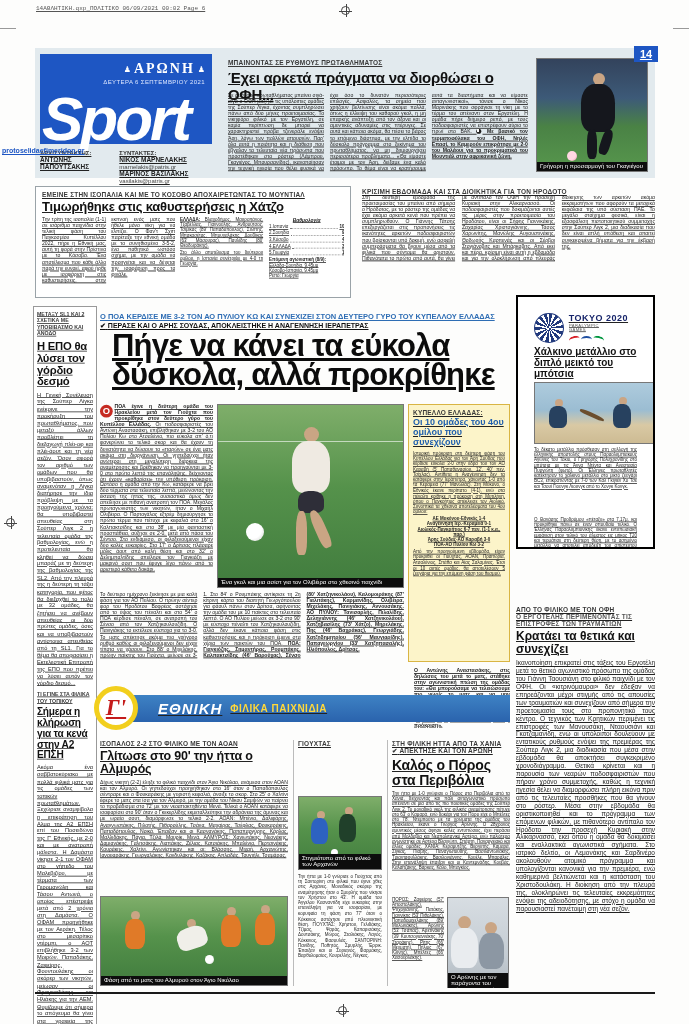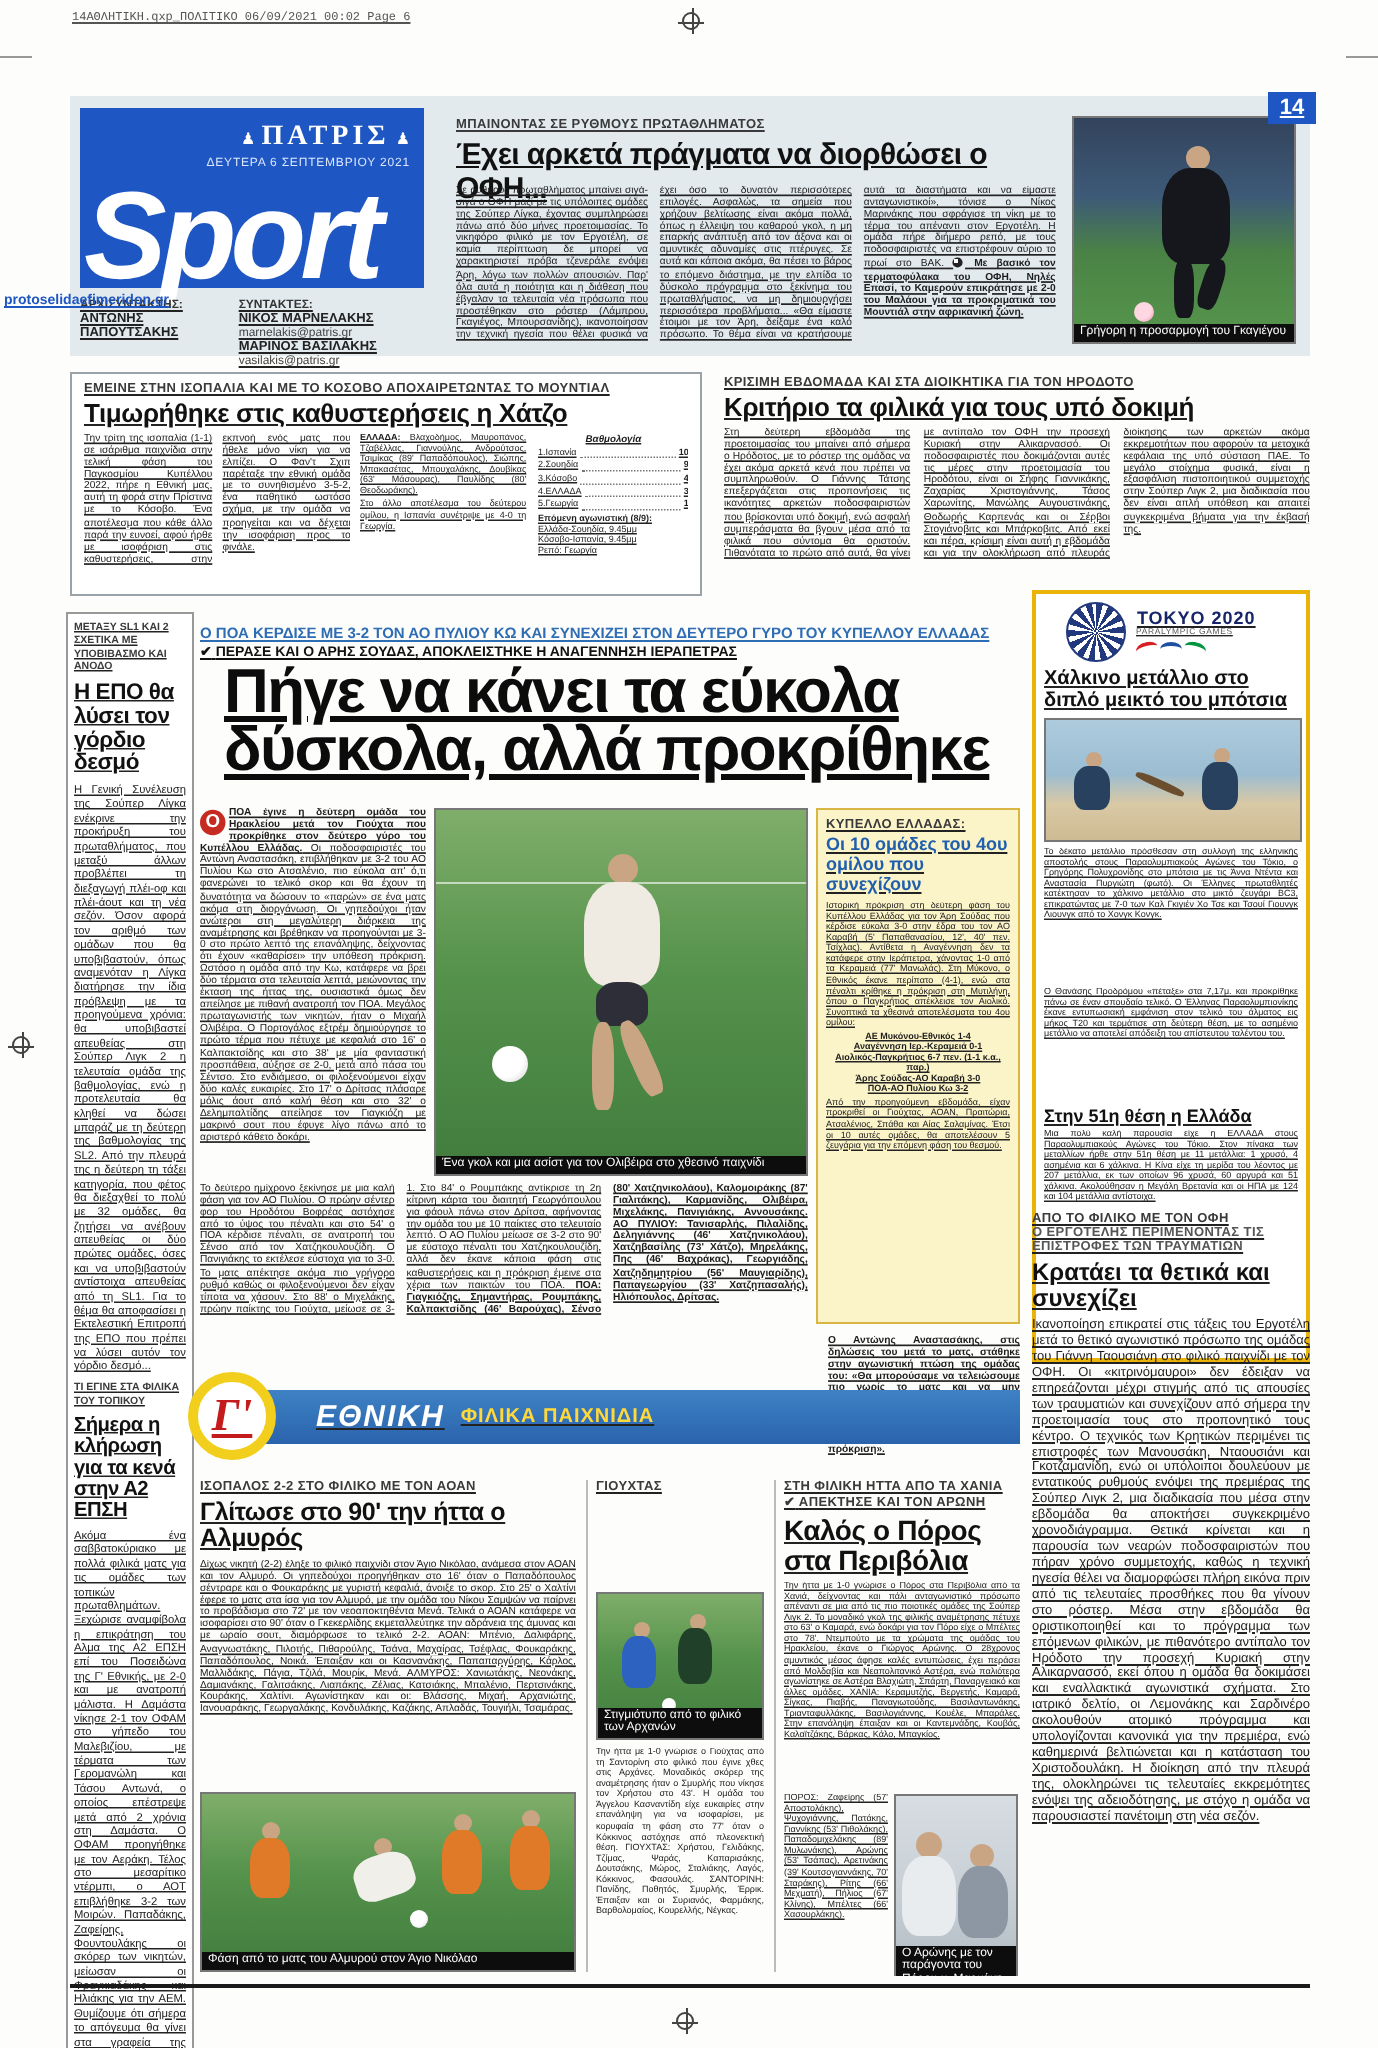--- a/index.html
+++ b/index.html
@@ -76,21 +76,21 @@
   
   .vline { width:1px; background:#bbb; top:740px; height:246px; }
   .art h4 { font-size:12.5px; font-weight:bold; line-height:1.05; letter-spacing:-.2px; color:#111; margin:3px 0 4px; }
   .a1 { left:100px; top:740px; width:188px; height:248px; }
   .a2 { left:298px; top:740px; width:84px; height:248px; }
   .a2 h4 { font-size:11.5px; }
   .a3 { left:392px; top:740px; width:118px; height:248px; }
   .a3 h4 { font-size:14px; }
   .a3-bottom { display:flex; gap:3px; margin-top:2px; }
   
-  .tokyo { left:516px; top:295px; width:139px; height:386px; border:2px solid #eab308; background:#fff; padding:4px; }
+  .tokyo { left:516px; top:295px; width:139px; height:254px; border:2px solid #000000; background:#fff; padding:16px; }
   .tk-row { display:flex; gap:5px; align-items:center; justify-content:center; margin-bottom:3px; }
   .tk-circle { width:30px; height:30px; border-radius:50%; background:repeating-conic-gradient(#223a7d 0 14deg, #fff 14deg 26deg); border:1px solid #223a7d; }
   .tk-title { font-size:9px; font-weight:800; color:#16246a; letter-spacing:.5px; }
   .tk-sub { font-size:6px; transform:scale(.7); transform-origin:0 0; color:#555; letter-spacing:.5px; }
   .agitos { display:flex; gap:1px; margin-top:1px; }
   .agito { width:11px; height:7px; border-radius:50%; border-top:2.5px solid; }
   .ag-r { border-color:#d71f26; transform:rotate(-14deg); }
   .ag-b { border-color:#1f4fa1; transform:rotate(0deg); }
   .ag-g { border-color:#00963f; transform:rotate(14deg); }
   .tk-head { font-size:10px; font-weight:800; line-height:1.1; margin:2px 0 3px; color:#111; }
@@ -111,21 +111,21 @@
 <div class="abs reg" style="left:341px;top:6px;"></div>
 <div class="abs reg" style="left:6px;top:518px;"></div>
 <div class="abs reg" style="left:338px;top:1006px;"></div>
 <div class="abs crop" style="left:0;top:28px;width:16px;height:1px;"></div>
 <div class="abs crop" style="left:673px;top:28px;width:16px;height:1px;"></div>
 
 <div class="abs band">
   <div class="abs mast" style="left:5px;top:6px;width:172px;height:90px;">
     <div class="mast-row">
       <span class="mascot">♟</span>
-      <span class="mast-paper">ΠΑΤΡΙΣ</span>
+      <span class="mast-paper">ΑΡΩΝΗ</span>
       <span class="mascot">♟</span>
     </div>
     <div class="mast-date">ΔΕΥΤΕΡΑ 6 ΣΕΠΤΕΜΒΡΙΟΥ 2021</div>
     <div class="mast-sport">Sport</div>
   </div>
   <div class="abs" style="left:5px;top:102px;display:flex;gap:12px;">
     <div class="staff" style="position:static;">
       <div>
         <div class="lab">ΑΡΧΙΣΥΝΤΑΚΤΗΣ:</div>
         <div class="nm">ΑΝΤΩΝΗΣ ΠΑΠΟΥΤΣΑΚΗΣ</div>
@@ -205,21 +205,20 @@
         <div>Ελλάδα-Σουηδία, 9.45μμ</div>
         <div>Κόσοβο-Ισπανία, 9.45μμ</div>
         <div>Ρεπό: Γεωργία</div>
       </div>
     </div>
   </div>
 </div>
 
 <div class="abs irobox">
   <div class="kick">ΚΡΙΣΙΜΗ ΕΒΔΟΜΑΔΑ ΚΑΙ ΣΤΑ ΔΙΟΙΚΗΤΙΚΑ ΓΙΑ ΤΟΝ ΗΡΟΔΟΤΟ</div>
-  <div class="h13">Κριτήριο τα φιλικά για τους υπό δοκιμή</div>
   <div class="iro-body">
       <div class="inner body-txt jus sc85">Στη δεύτερη εβδομάδα της προετοιμασίας του μπαίνει από σήμερα ο Ηρόδοτος, με το ρόστερ της ομάδας να έχει ακόμα αρκετά κενά που πρέπει να συμπληρωθούν. Ο Γιάννης Τάτσης επεξεργάζεται στις προπονήσεις τις ικανότητες αρκετών ποδοσφαιριστών που βρίσκονται υπό δοκιμή, ενώ ασφαλή συμπεράσματα θα βγουν μέσα από τα φιλικά που σύντομα θα οριστούν. Πιθανότατα το πρώτο από αυτά, θα γίνει με αντίπαλο τον ΟΦΗ την προσεχή Κυριακή στην Αλικαρνασσό. Οι ποδοσφαιριστές που δοκιμάζονται αυτές τις μέρες στην προετοιμασία του Ηροδότου, είναι οι Σήφης Γιαννικάκης, Ζαχαρίας Χριστογιάννης, Τάσος Χαρωνίτης, Μανώλης Αυγουστινάκης, Θοδωρής Καρπενάς και οι Σέρβοι Στογιάνοβιτς και Μπάρκοβιτς. Από εκεί και πέρα, κρίσιμη είναι αυτή η εβδομάδα και για την ολοκλήρωση από πλευράς διοίκησης των αρκετών ακόμα εκκρεμοτήτων που αφορούν τα μετοχικά κεφάλαια της υπό σύσταση ΠΑΕ. Το μεγάλο στοίχημα φυσικά, είναι η εξασφάλιση πιστοποιητικού συμμετοχής στην Σούπερ Λιγκ 2, μια διαδικασία που δεν είναι απλή υπόθεση και απαιτεί συγκεκριμένα βήματα για την έκβασή της.</div>
     </div>
 </div>
 
 <div class="abs lsb ovh">
   <div class="sc75">
     <div class="kk">ΜΕΤΑΞΥ SL1 ΚΑΙ 2 ΣΧΕΤΙΚΑ ΜΕ ΥΠΟΒΙΒΑΣΜΟ ΚΑΙ ΑΝΟΔΟ</div>
     <h3>Η ΕΠΟ θα λύσει τον γόρδιο δεσμό</h3>
     <p class="jus">Η Γενική Συνέλευση της Σούπερ Λίγκα ενέκρινε την προκήρυξη του πρωταθλήματος, που μεταξύ άλλων προβλέπει τη διεξαγωγή πλέι-οφ και πλέι-άουτ και τη νέα σεζόν. Όσον αφορά τον αριθμό των ομάδων που θα υποβιβαστούν, όπως αναμενόταν η Λίγκα διατήρησε την ίδια πρόβλεψη με τα προηγούμενα χρόνια: θα υποβιβαστεί απευθείας στη Σούπερ Λιγκ 2 η τελευταία ομάδα της βαθμολογίας, ενώ η προτελευταία θα κληθεί να δώσει μπαράζ με τη δεύτερη της βαθμολογίας της SL2. Από την πλευρά της η δεύτερη τη τάξει κατηγορία, που φέτος θα διεξαχθεί το πολύ με 32 ομάδες, θα ζητήσει να ανέβουν απευθείας οι δύο πρώτες ομάδες, όσες και να υποβιβαστούν αντίστοιχα απευθείας από τη SL1. Για το θέμα θα αποφασίσει η Εκτελεστική Επιτροπή της ΕΠΟ που πρέπει να λύσει αυτόν τον γόρδιο δεσμό...</p>

